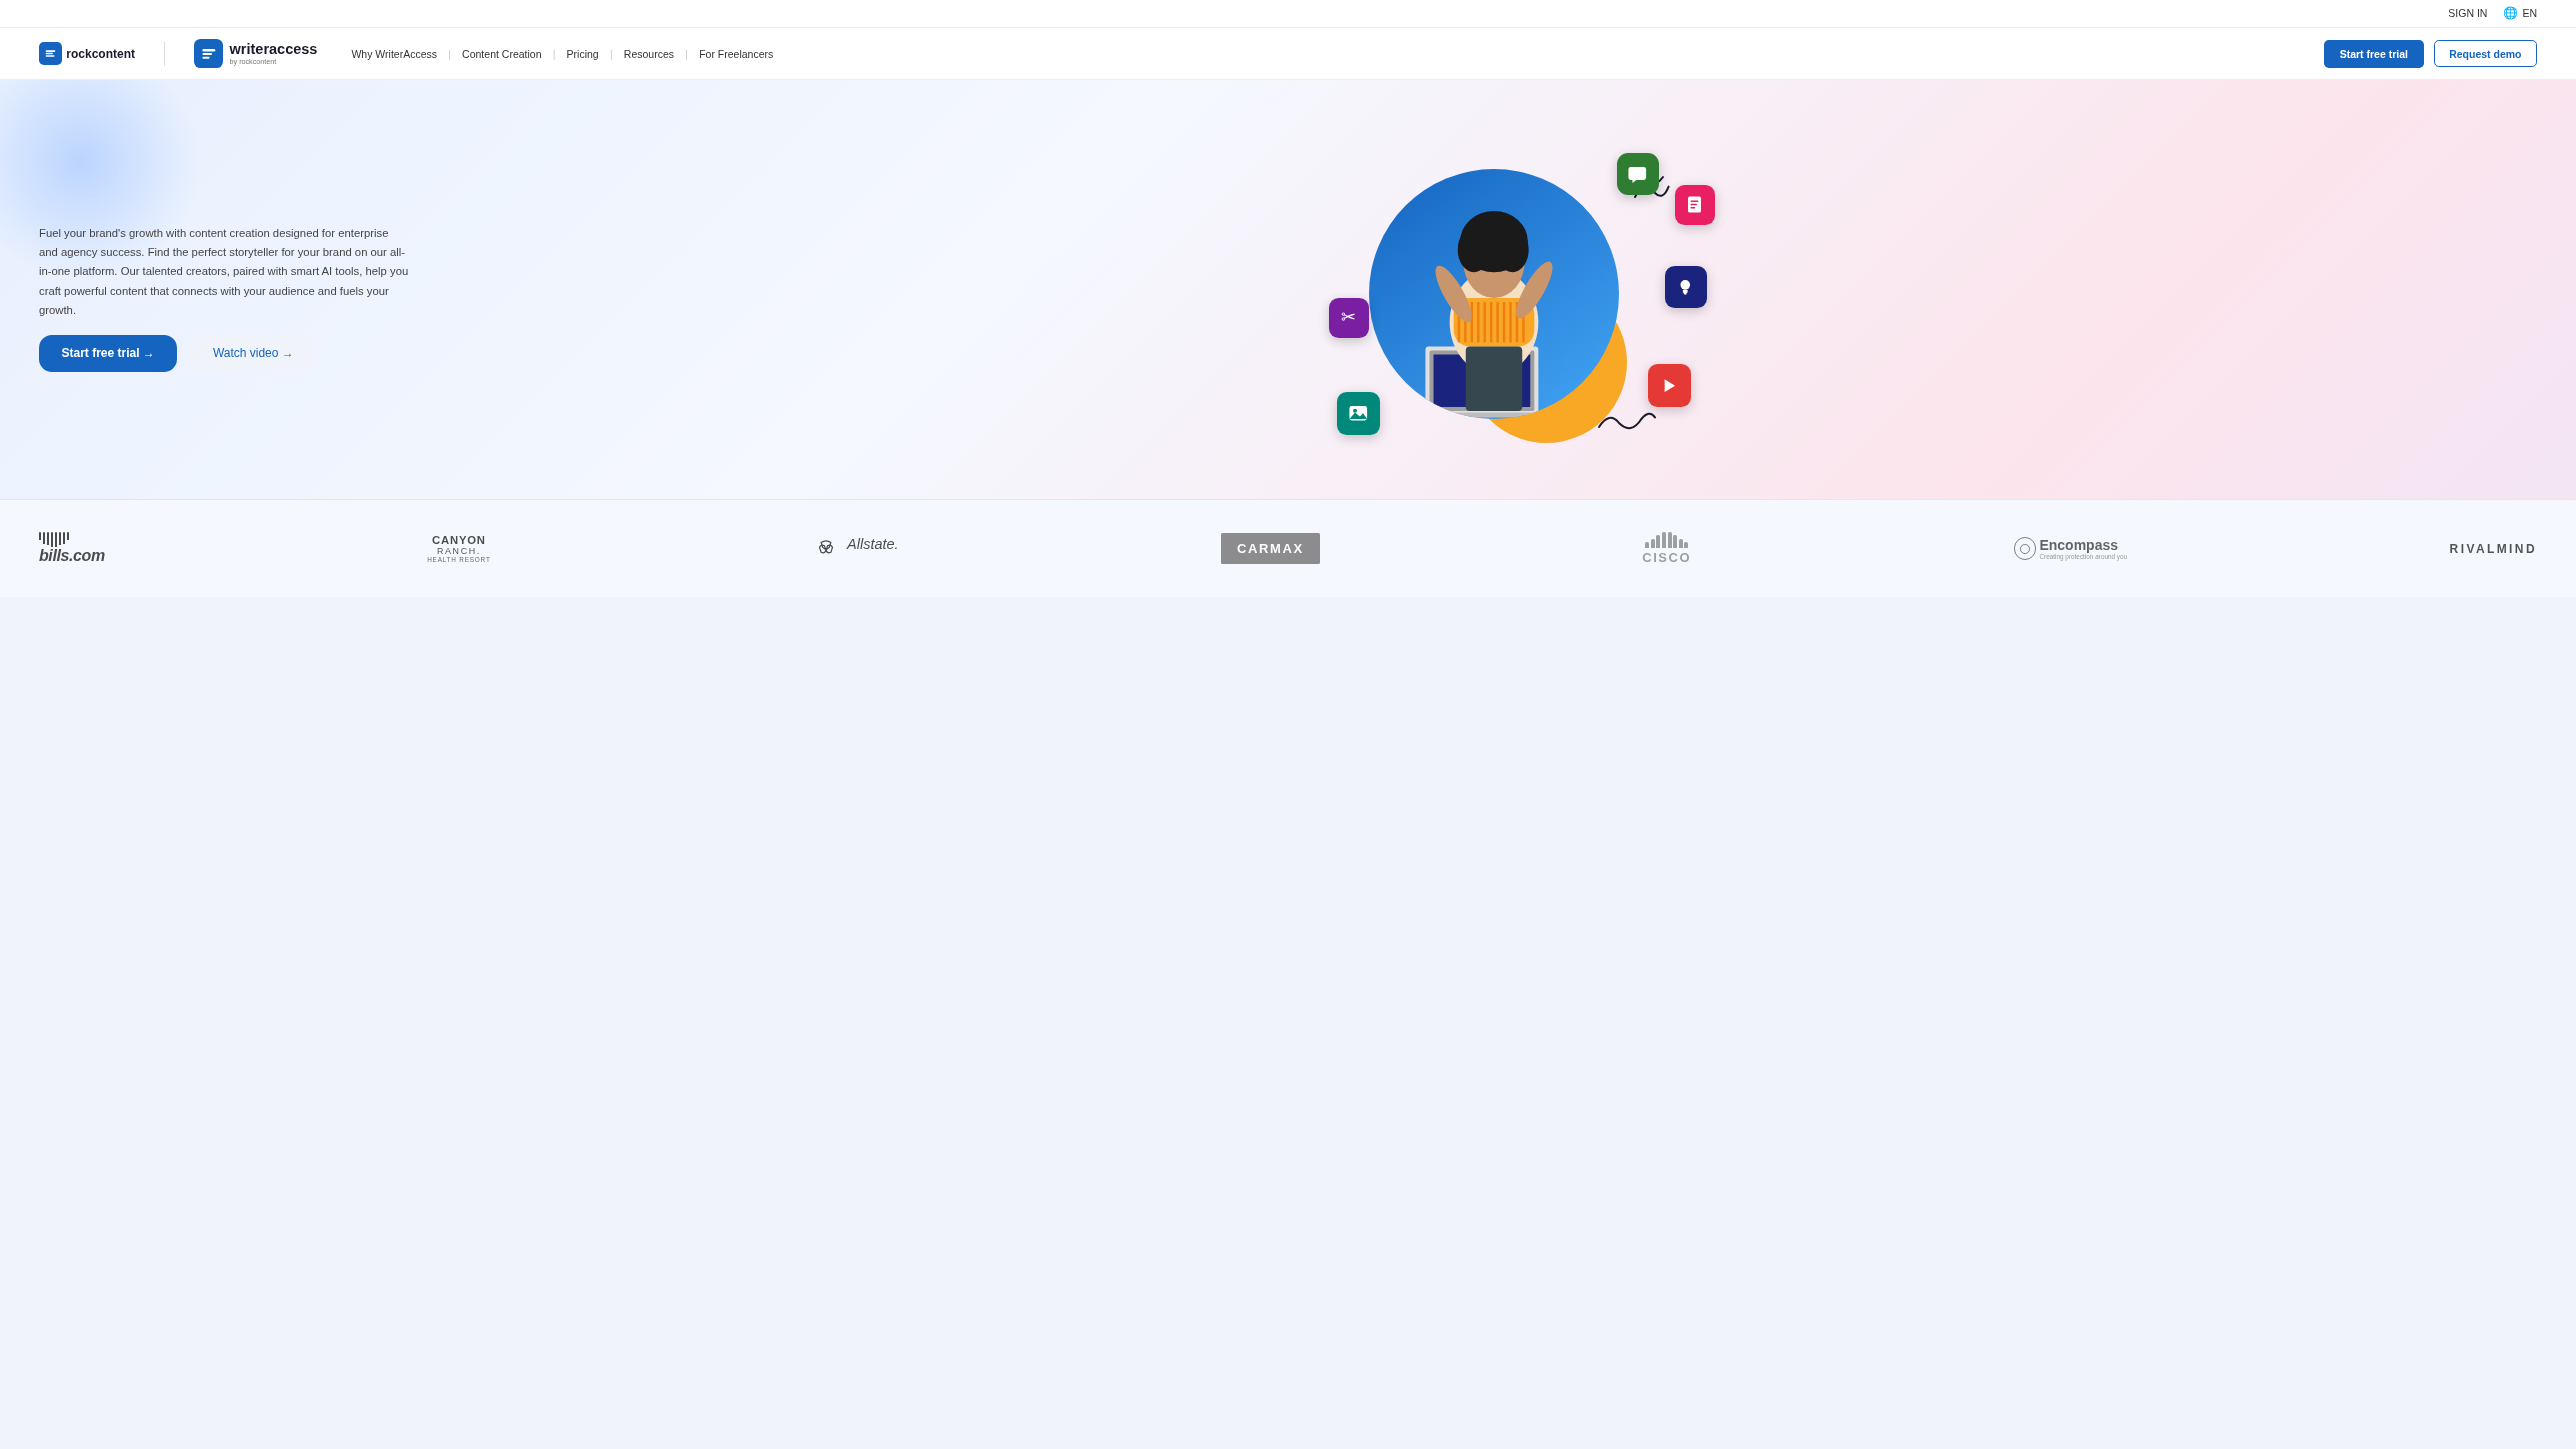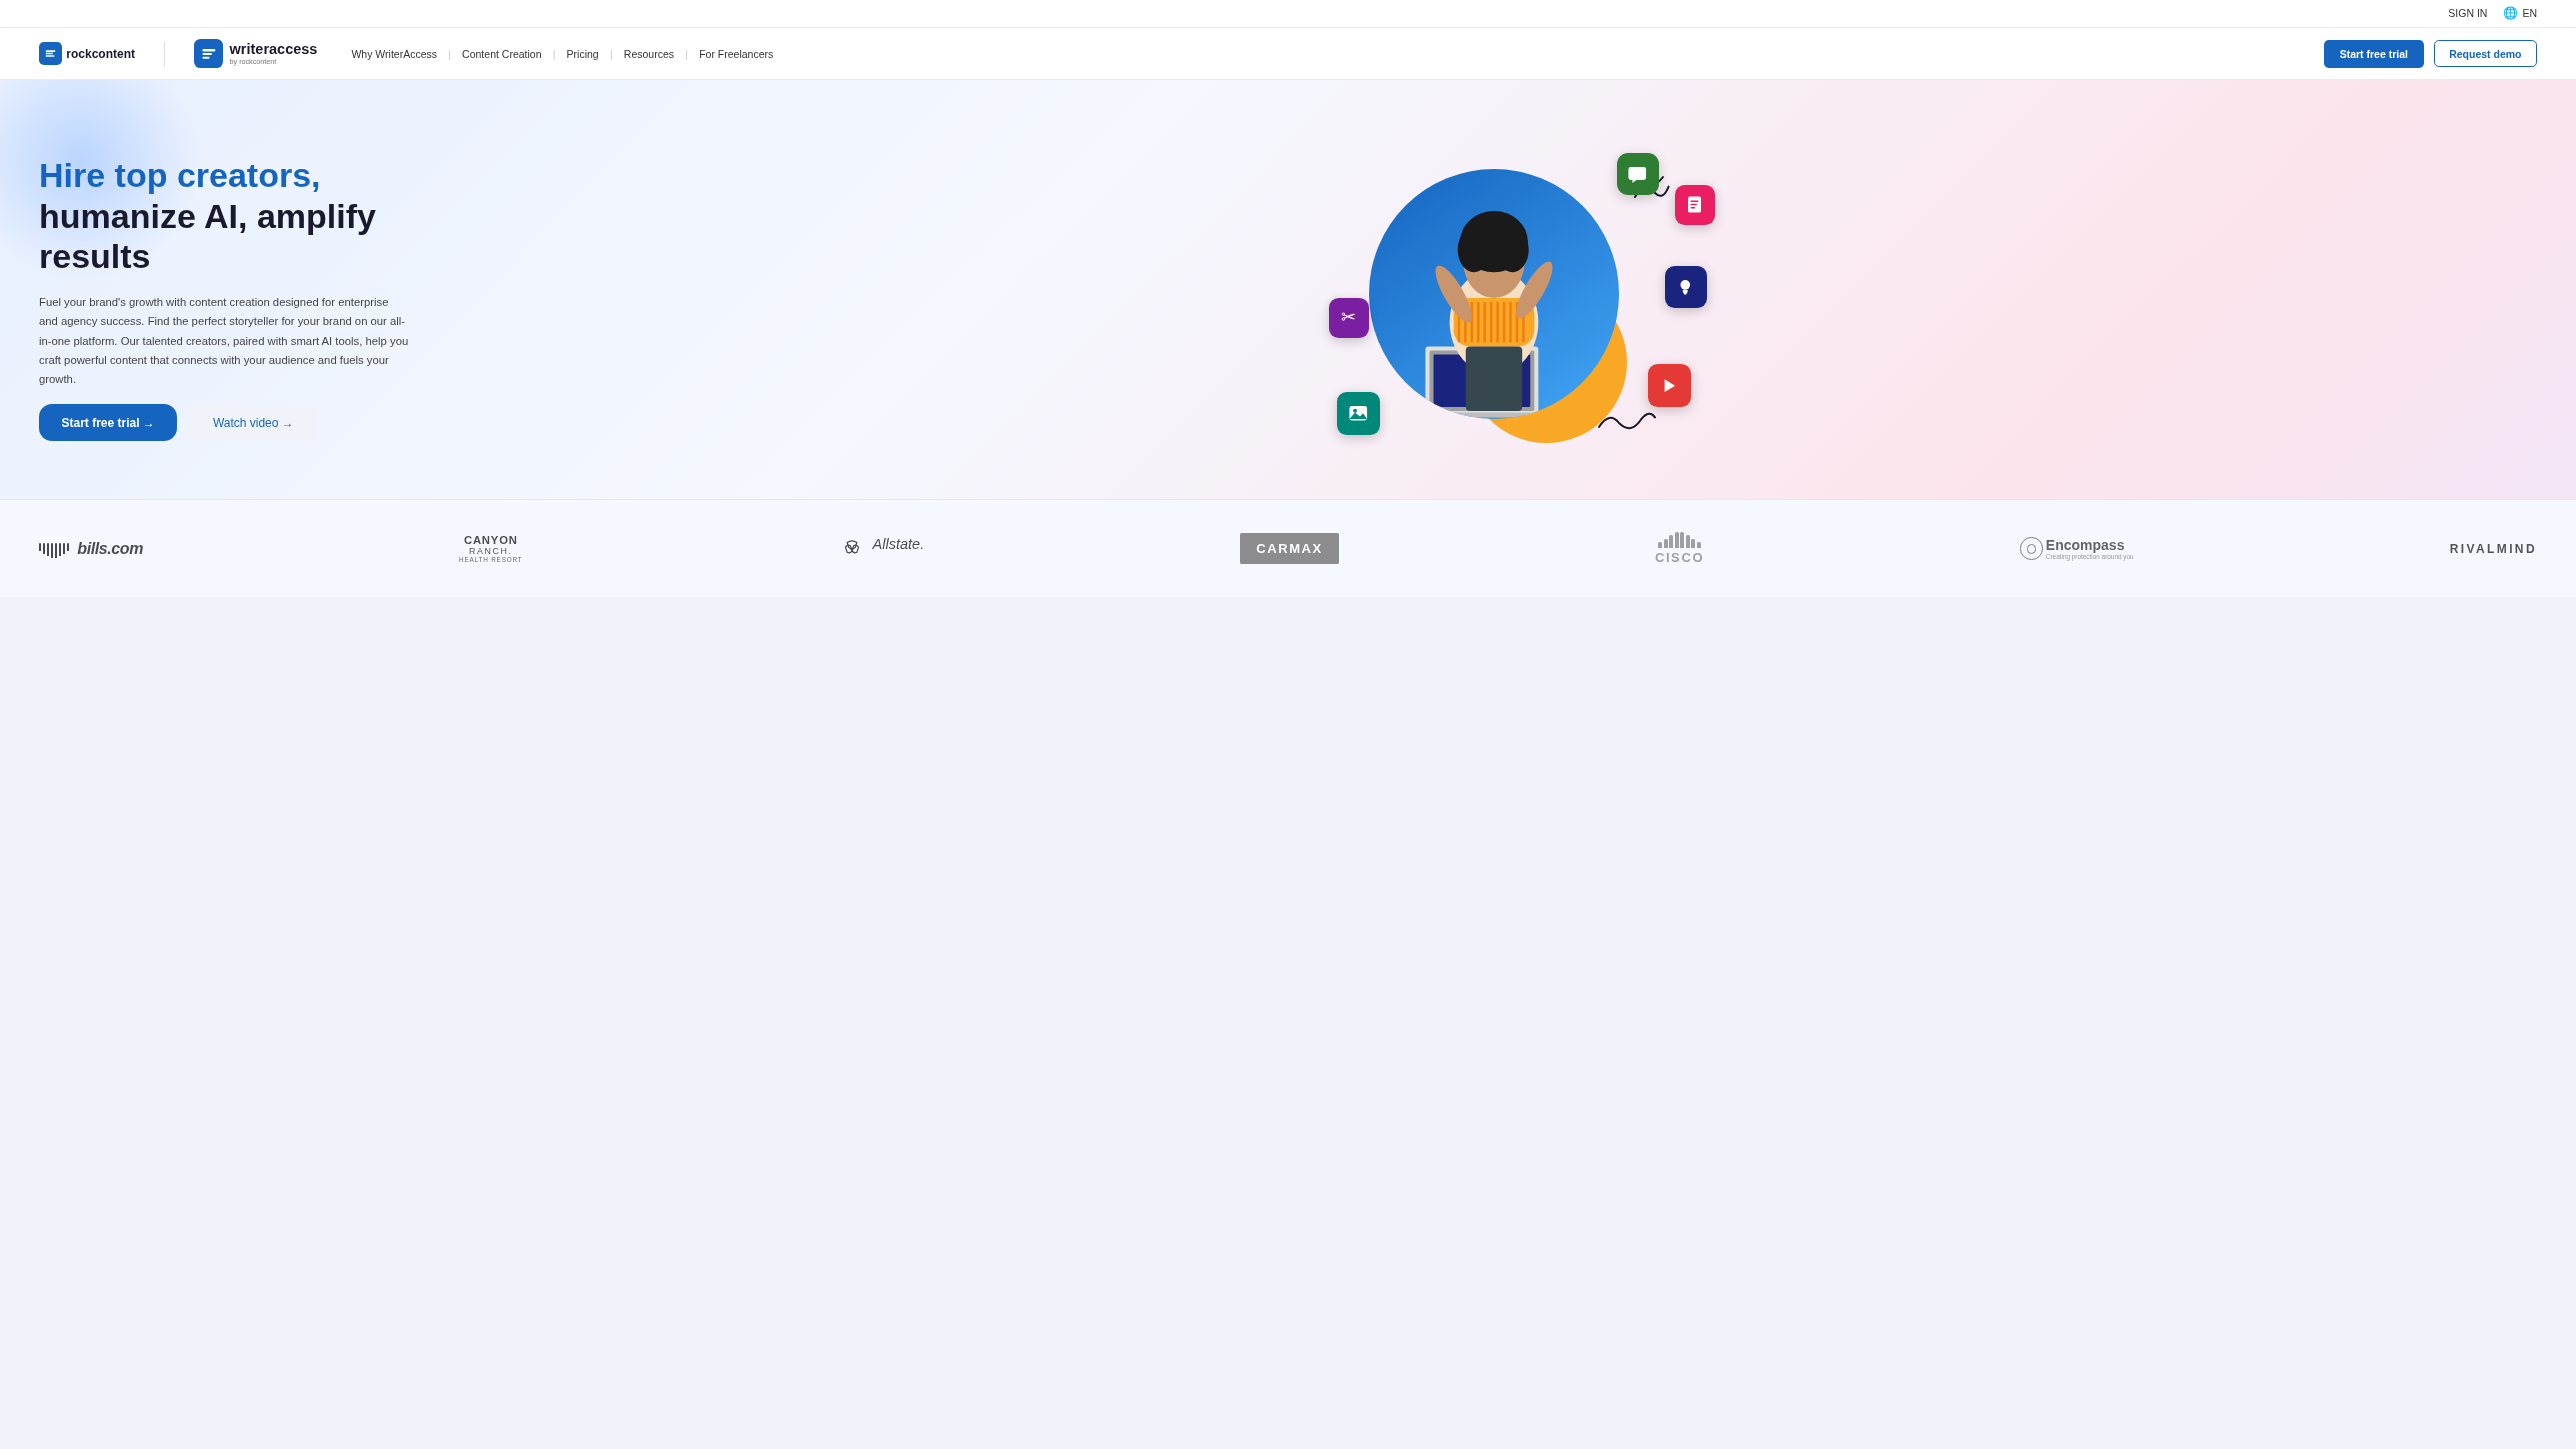--- a/index.html
+++ b/index.html
@@ -244,21 +244,21 @@
       margin-bottom: 1.6px;
     }
     .cisco-bar {
       width: 4px;
       background: #049fd9;
       border-radius: 1.6px 1.6px 0 0;
     }
     .cisco-wrap { display: flex; flex-direction: column; align-items: center; gap: 0; }
 
     
-    .bills-wrap { display: flex; flex-direction: row; align-items: flex-end; gap: 8px; }
+    .bills-wrap { display: flex; flex-direction: column; align-items: flex-start; gap: 0; }
     .bills-rays {
       display: flex;
       gap: 1.6px;
       justify-content: center;
       margin-bottom: 0px;
     }
     .bills-ray {
       width: 2.4px;
       background: #111;
       border-radius: 1.6px 1.6px 0 0;
@@ -320,27 +320,20 @@
   <div class="nav-actions">
     <button class="btn-primary">Start free trial</button>
     <button class="btn-outline">Request demo</button>
   </div>
 </nav>
 
 <section class="hero">
   <div class="hero-bg-blob"></div>
 
   <div class="hero-content">
-    <h1 class="hero-title">
-      <span class="hero-title-blue">Hire top creators,</span>
-      <span class="hero-title-dark">
-        <span>humanize AI, amplify</span>
-      </span>
-      <span class="hero-title-dark">results</span>
-    </h1>
     <p class="hero-desc">Fuel your brand's growth with content creation designed for enterprise and agency success. Find the perfect storyteller for your brand on our all-in-one platform. Our talented creators, paired with smart AI tools, help you craft powerful content that connects with your audience and fuels your growth.</p>
     <div class="hero-buttons">
       <button class="btn-hero-primary">Start free trial →</button>
       <button class="btn-hero-secondary">Watch video →</button>
     </div>
   </div>
 
   <div class="hero-visual">
     <div style="position:relative; width:290px; height:306px;">
 

